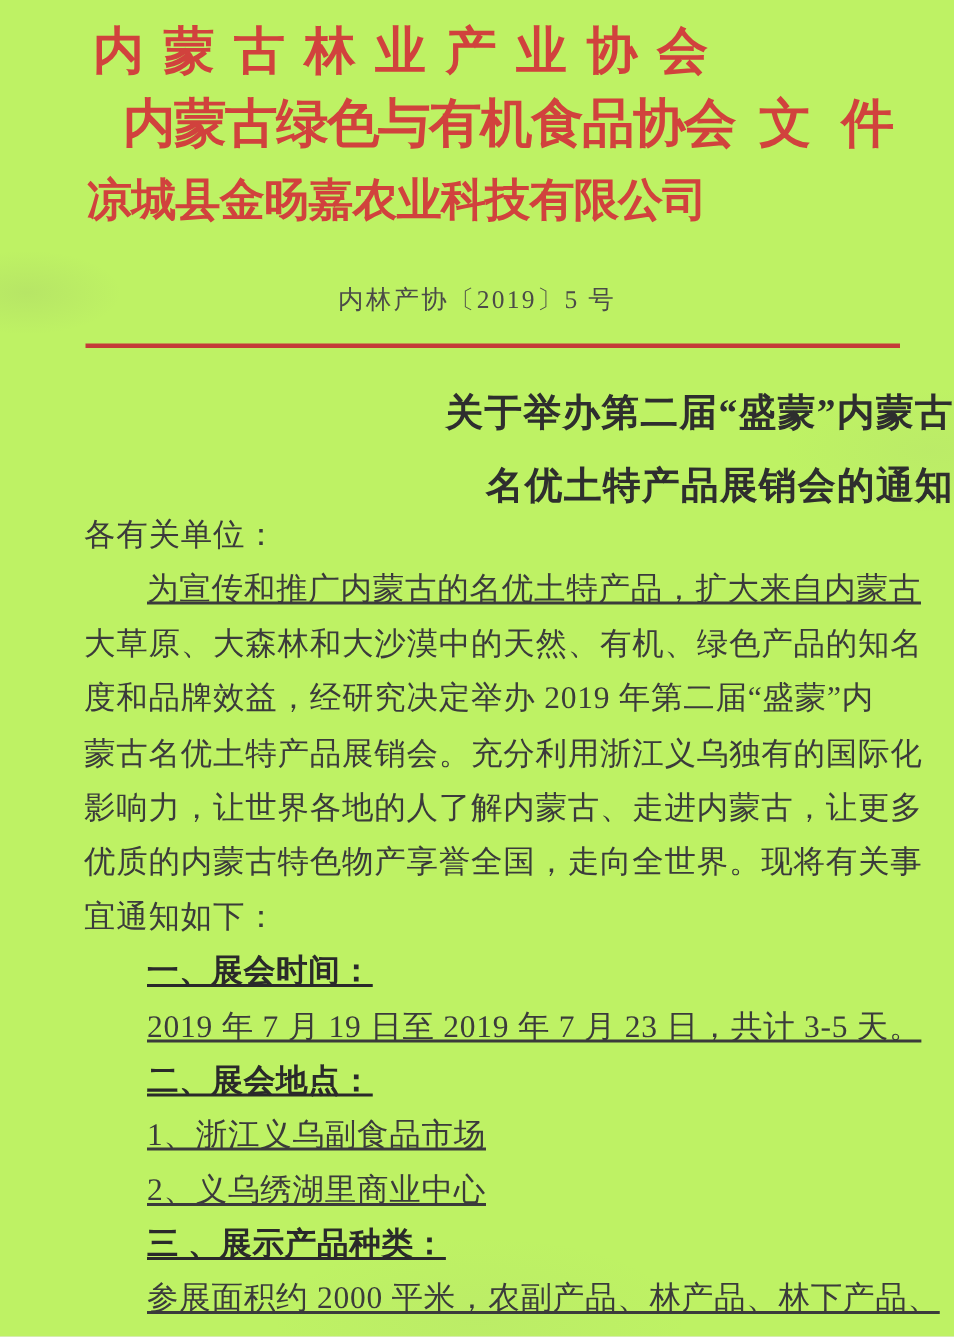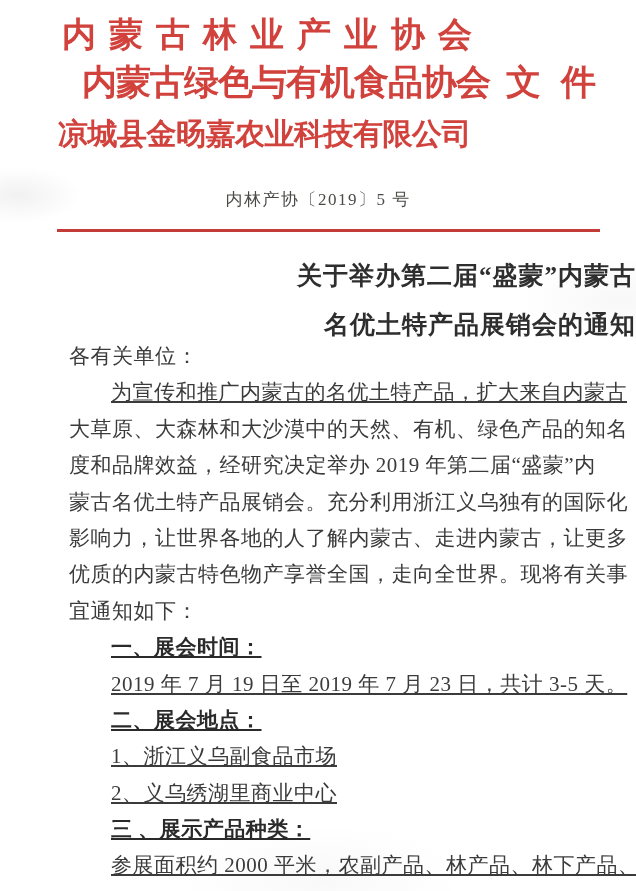--- a/index.html
+++ b/index.html
@@ -5,21 +5,21 @@
   html, body {
     margin: 0;
     padding: 0;
     background: #e8e8e8;
   }
   .page {
     position: relative;
     width: 636px;
     height: 891px;
     margin: 0 auto;
-    background: #ffffff;
+    background: #bef264;
     overflow: hidden;
     font-family: "Liberation Serif", "DejaVu Serif", serif;
   }
   
   .page::before {
     content: "";
     position: absolute;
     inset: 0;
     background:
       radial-gradient(90px 40px at 18px 195px, rgba(120,120,120,0.10), rgba(120,120,120,0) 70%),
@@ -92,21 +92,21 @@
     font-weight: bold;
     color: #2e2e2e;
     line-height: 49px;
     letter-spacing: 1px;
   }
 
   
   .doc-body {
     position: absolute;
     top: 338px;
-    left: 69px;
+    left: 56px;
     width: 534px;
     font-size: 21px;
     color: #3b3b3b;
     letter-spacing: 0.5px;
   }
   .body-line {
     height: 36.4px;
     line-height: 36.4px;
     white-space: nowrap;
   }

